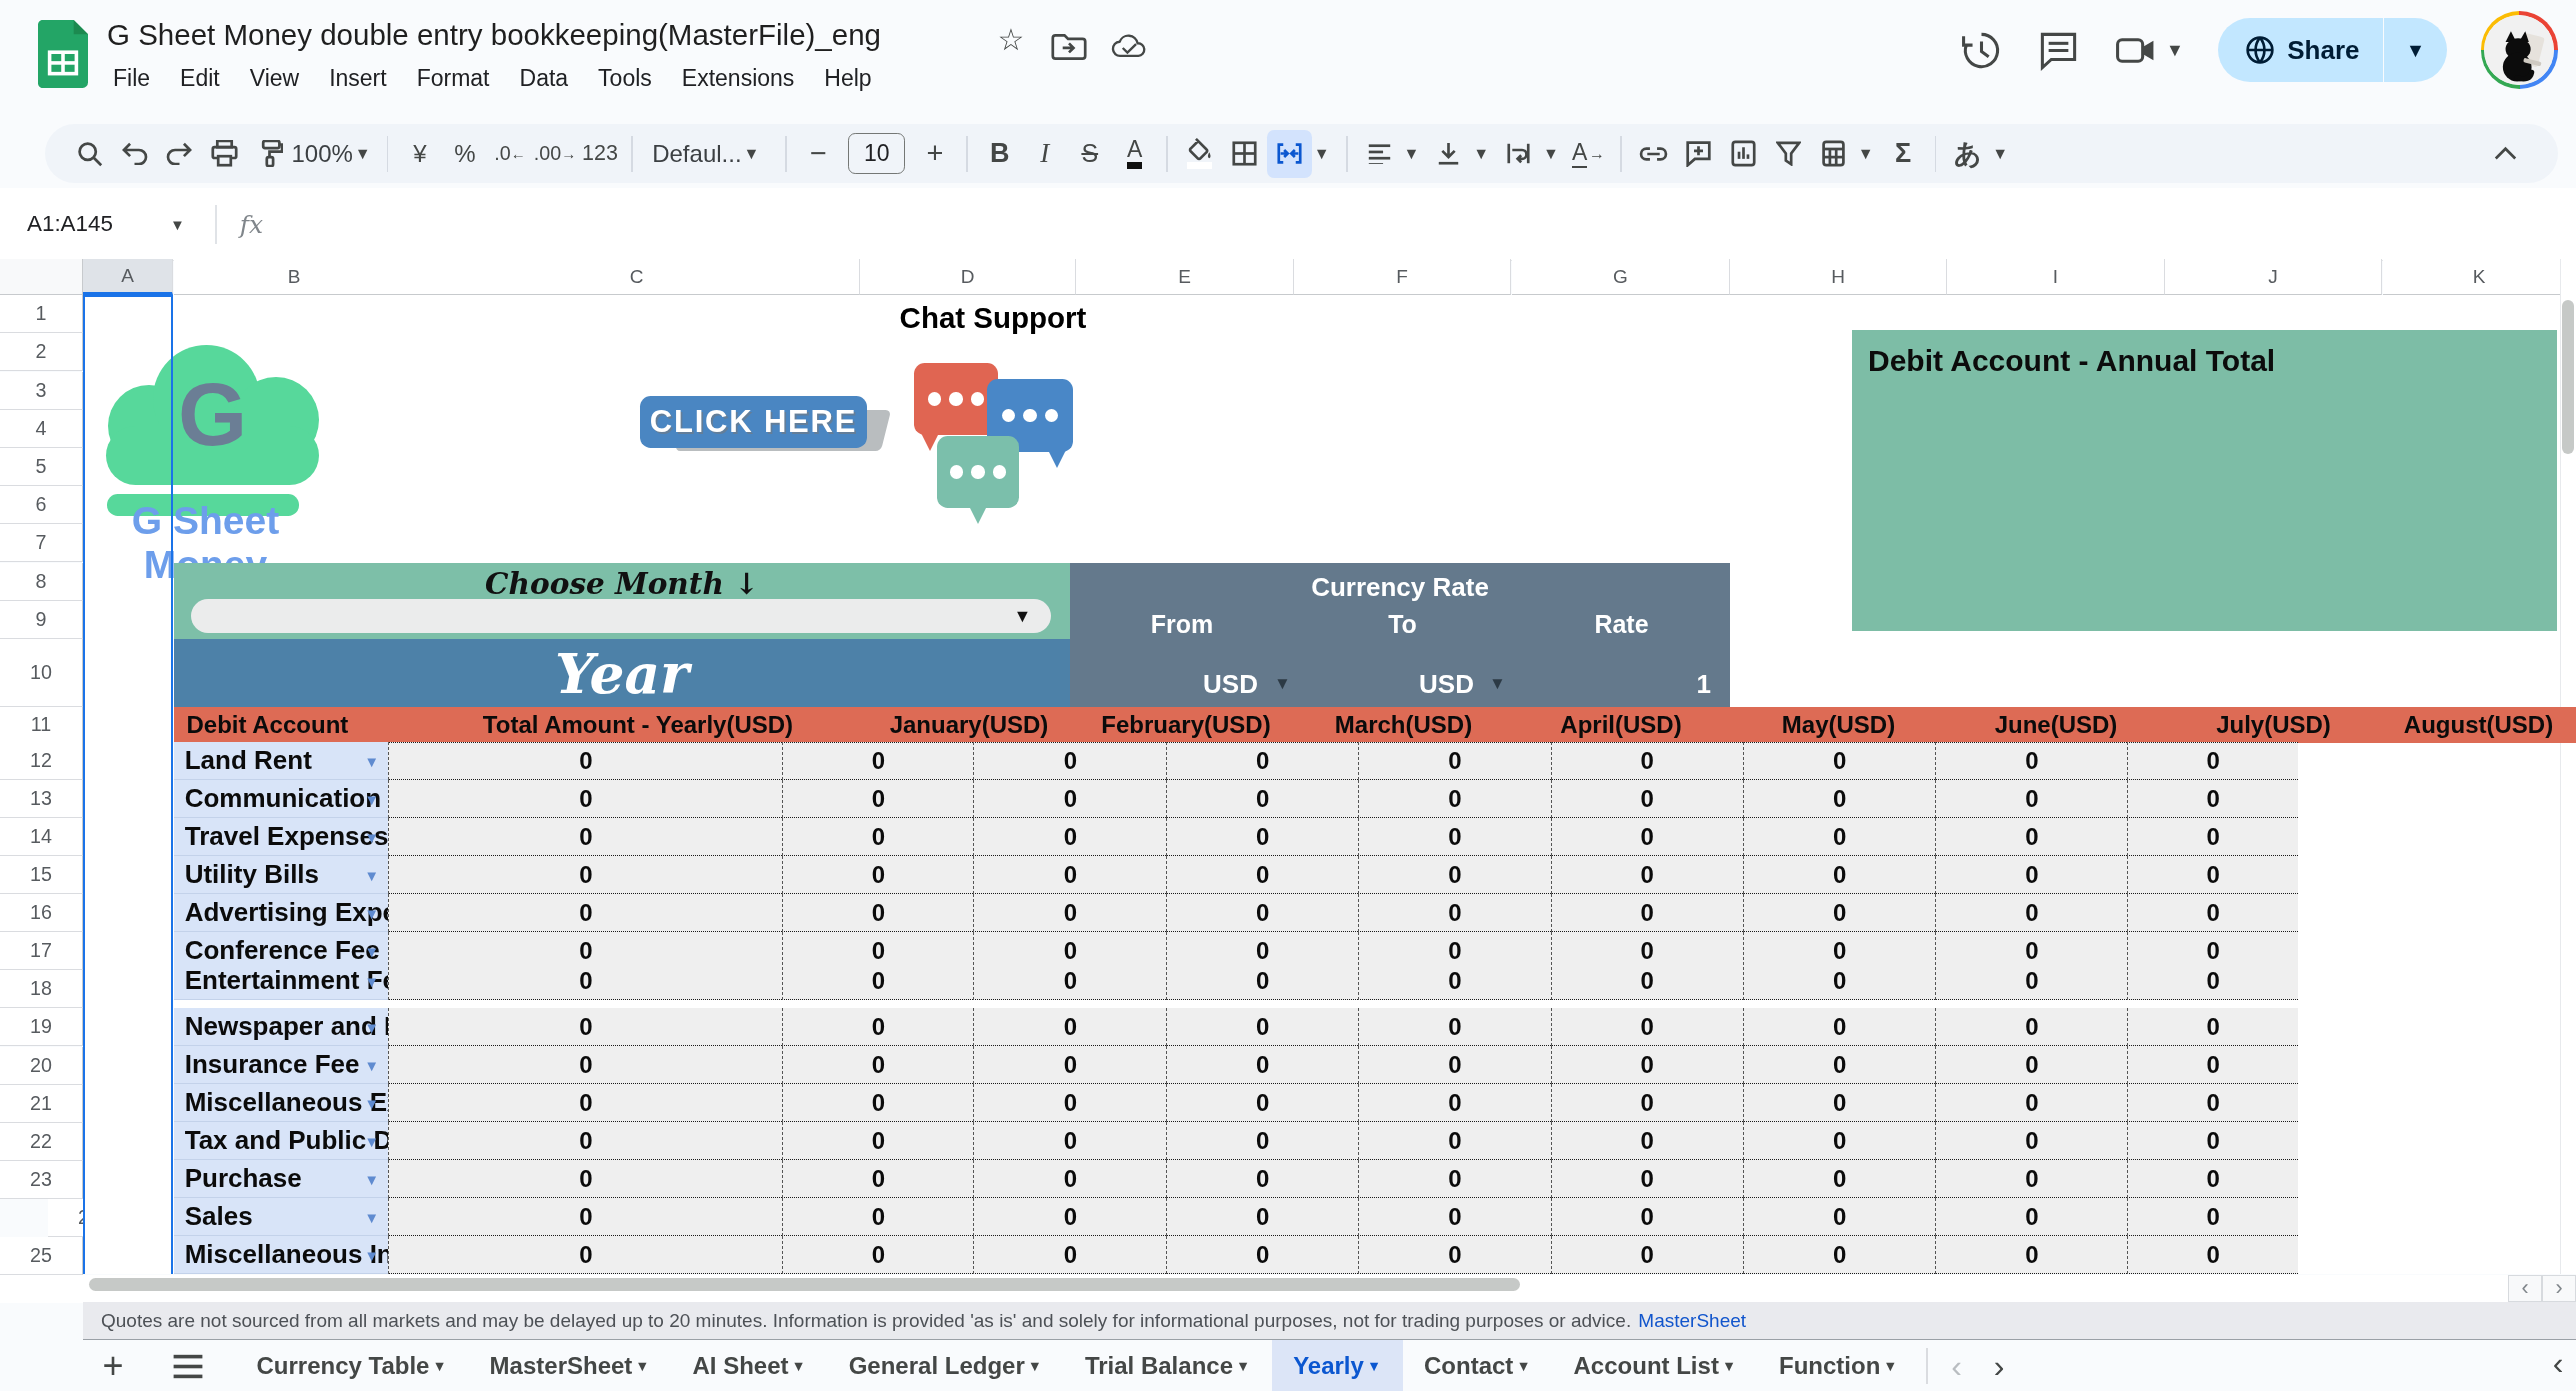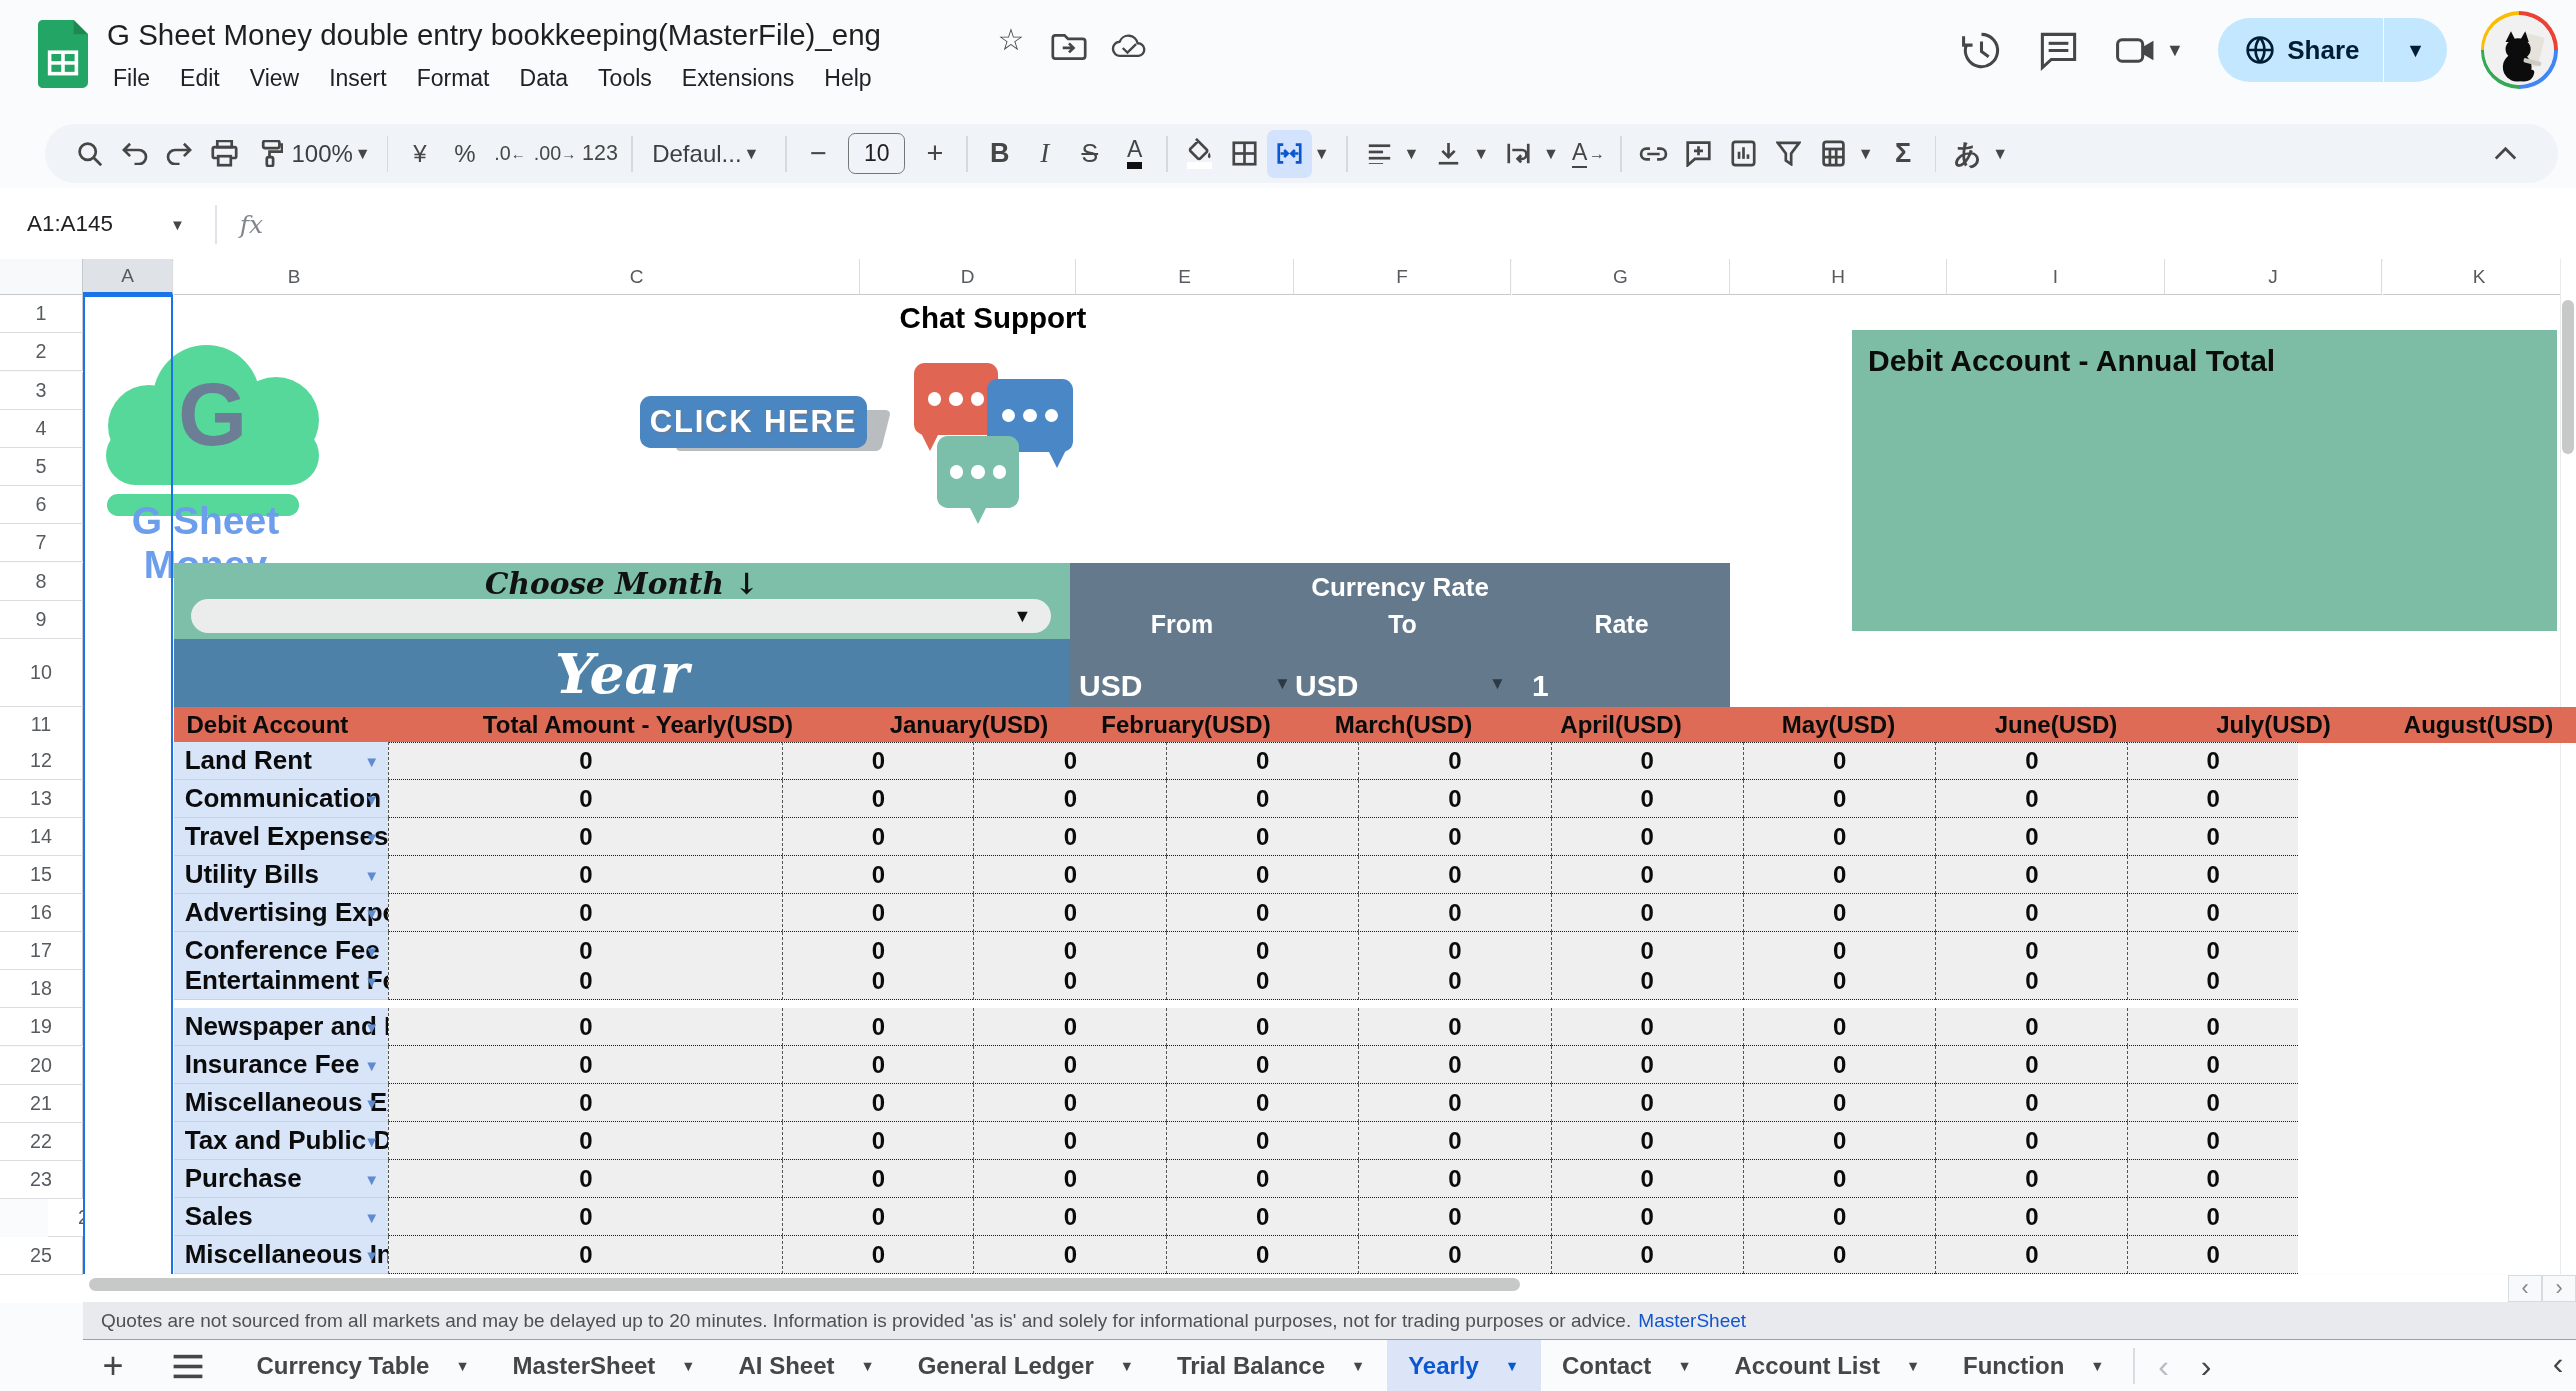--- a/index.html
+++ b/index.html
@@ -78,21 +78,21 @@
 
   
   #choose-month-box{left:174px;top:563px;width:896px;height:76px;background:#7dbfa8;}
   #choose-month-label{left:174px;top:566px;width:896px;text-align:center;font-family:"DejaVu Serif",serif;font-style:italic;font-weight:bold;font-size:29.5px;color:#111;}
   #month-select{left:191px;top:599px;width:860px;height:34px;background:#ebecec;border-radius:17px;display:flex;align-items:center;justify-content:flex-end;padding-right:19.7px;box-sizing:border-box;font-size:18px;color:#111;}
   #year-box{left:174px;top:639px;width:896px;height:68px;background:#4d81a8;display:flex;align-items:center;justify-content:center;}
   #year-label{font-family:"DejaVu Serif",serif;font-style:italic;font-weight:bold;font-size:55px;color:#fff;}
   #currency-box{left:1070px;top:563px;width:660px;height:144px;background:#64798c;color:#fff;}
   #cr-title{position:absolute;left:0;top:9px;width:100%;text-align:center;font-size:26px;font-weight:bold;}
   .cr-label{position:absolute;top:47px;font-size:25px;font-weight:bold;text-align:center;width:179px;}
-  .cr-value{position:absolute;top:106px;font-size:30px;font-weight:bold;text-align:left;width:179px;}
+  .cr-value{position:absolute;top:106px;font-size:26px;font-weight:bold;text-align:right;width:179px;}
   .cr-caret{position:absolute;top:111px;font-size:17px;color:#2c3a45;}
 
   
   #table-header{left:174px;top:707px;width:2402px;height:36px;background:#dd6b55;display:flex;z-index:10;}
   .th{box-sizing:border-box;display:flex;align-items:center;justify-content:center;font-size:24px;font-weight:bold;color:#0b0b0b;overflow:hidden;white-space:nowrap;}
   .th.first{justify-content:flex-start;padding-left:12.5px;}
   #table-rows{left:174px;top:742px;width:2402px;z-index:10;}
   .trow{position:absolute;left:0;width:2124px;height:38px;display:flex;}
   .label-cell{box-sizing:border-box;width:241px;background:#d8e4f8;display:flex;align-items:center;font-size:26px;font-weight:bold;color:#0b0b0b;
               padding-left:10.7px;white-space:nowrap;overflow:hidden;position:relative;border-bottom:0.9px solid #c3d2ea;}
@@ -109,21 +109,21 @@
   .hscroll-btn{top:1275px;width:34px;height:27px;border:0.9px solid #d7dade;background:#f8f9fa;box-sizing:border-box;
                display:flex;align-items:center;justify-content:center;font-size:21.5px;color:#80868b;}
 
   
   #disclaimer{left:83px;top:1302px;width:2493px;height:38px;background:#e9eaee;border-bottom:1.8px solid #9aa0a6;box-sizing:border-box;
               display:flex;align-items:center;padding-left:18px;font-size:19px;color:#4d5156;white-space:nowrap;overflow:hidden;}
   #disclaimer a{color:#1155cc;margin-left:7.2px;text-decoration:none;}
   #tabbar{left:0;top:1340px;width:2576px;height:52px;background:#f9fbfd;display:flex;align-items:center;}
   #add-sheet{margin-left:89px;font-size:36px;color:#444746;width:48px;text-align:center;}
   #all-sheets{width:48px;margin:0 23px 0 27px;color:#444746;}
-  .sheet-tab{display:flex;align-items:center;gap:26px;height:52px;padding:0 21.5px;font-size:24px;font-weight:600;color:#444746;white-space:nowrap;}
+  .sheet-tab{display:flex;align-items:center;gap:3px;height:52px;padding:0 21.5px;font-size:24px;font-weight:600;color:#444746;white-space:nowrap;}
   .sheet-tab .caret{font-size:14.3px;color:#444746;}
   .sheet-tab.active{background:#dce5f7;color:#0b57d0;}
   .sheet-tab.active .caret{color:#0b57d0;}
   .tab-divider{width:1.8px;height:36px;background:#dadce0;margin:0 7.2px;}
   .tab-nav{font-size:32px;color:#444746;padding:0 16px;}
   .tab-nav.disabled{color:#b9bdc1;}
   #collapse-right{position:absolute;right:12.5px;top:1345px;font-size:32px;color:#444746;}
 </style>
 </head>
 <body>

